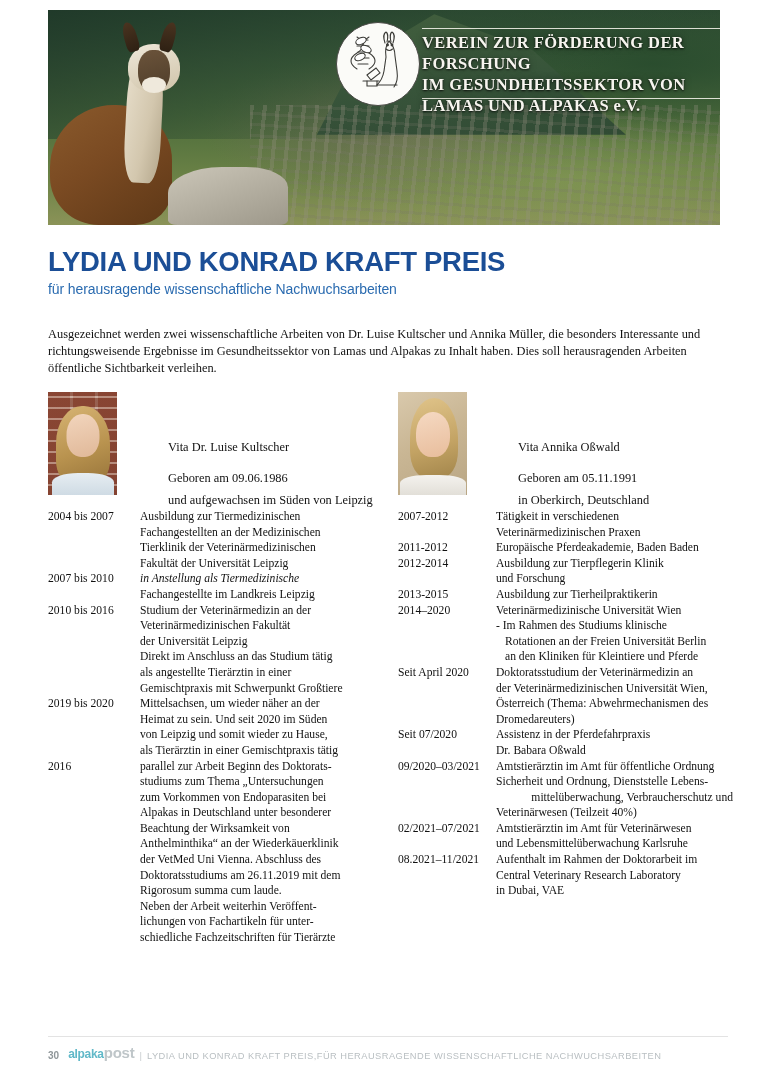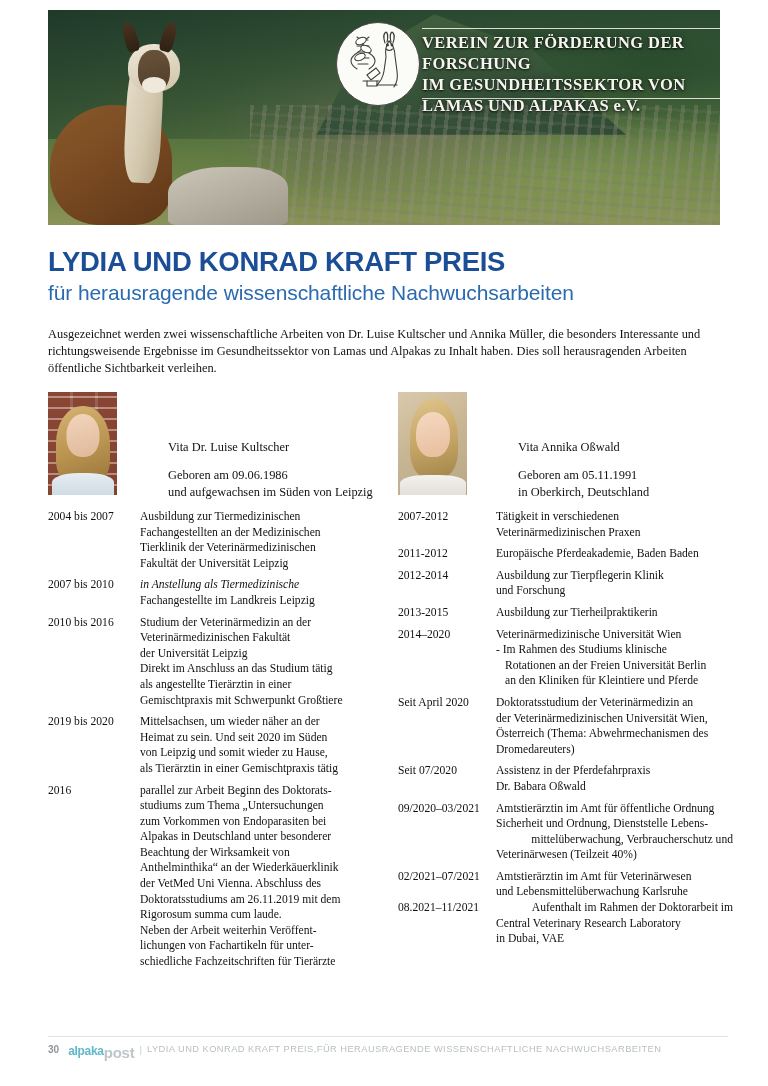--- a/index.html
+++ b/index.html
@@ -169,21 +169,21 @@
     font-weight: bold;
     font-size: 27.5px;
     letter-spacing: -0.3px;
     color: #1b4e96;
   }
   .title-sub {
     position: absolute;
     left: 48px;
     top: 281px;
     font-family: "Liberation Sans", sans-serif;
-    font-size: 21px;
+    font-size: 14px;
     color: #2a6bb0;
     letter-spacing: -0.1px;
   }
 
   
   .intro {
     position: absolute;
     left: 48px;
     top: 314px;
     width: 680px;
@@ -265,33 +265,33 @@
     left: 120px;
     top: 48px;
     font-size: 12.4px;
     color: #111;
   }
   .vita-born {
     position: absolute;
     left: 120px;
     top: 75px;
     font-size: 12.4px;
-    line-height: 17px;
+    line-height: 22px;
     color: #111;
   }
 
   
   .cv { position: relative; margin-top: 12px; }
   .cv-row {
     display: flex;
     font-size: 11.6px;
     line-height: 15.6px;
     color: #111;
   }
-  .cv-row + .cv-row { margin-top: 6px; }
+  .cv-row + .cv-row { margin-top: 0; }
   .cv-row.tight + .cv-row.tight { margin-top: 0; }
   .cv-date {
     flex: 0 0 auto;
     white-space: nowrap;
   }
   .cv-left .cv-date  { width: 92px; }
   .cv-right .cv-date { width: 98px; }
   .cv-desc { flex: 1 1 auto; }
   .cv-desc .ind { padding-left: 9px; display: block; }
 
@@ -302,21 +302,21 @@
     top: 1036px;
     width: 680px;
     height: 1px;
     background: #e3e3e3;
   }
   .footer {
     position: absolute;
     left: 48px;
     top: 1044px;
     display: flex;
-    align-items: flex-start;
+    align-items: flex-end;
     font-family: "Liberation Sans", sans-serif;
   }
   .pg-num {
     font-size: 10px;
     font-weight: bold;
     color: #8f9699;
     margin-right: 9px;
   }
   .brand-a {
     font-size: 12px;
@@ -543,21 +543,21 @@
       <div class="cv-row tight">
         <div class="cv-date">02/2021–07/2021</div>
         <div class="cv-desc">
           <span class="" style="display: block;">Amtstierärztin im Amt für Veterinärwesen</span>
           <span class="" style="display: block;">und Lebensmittelüberwachung Karlsruhe</span>
         </div>
       </div>
       <div class="cv-row tight">
         <div class="cv-date">08.2021–11/2021</div>
         <div class="cv-desc">
-          <span class="" style="display: block; text-align: right;">Aufenthalt im Rahmen der Doktorarbeit im</span>
+          <span class="" style="display: block;">Aufenthalt im Rahmen der Doktorarbeit im</span>
           <span class="" style="display: block;">Central Veterinary Research Laboratory</span>
           <span class="" style="display: block;">in Dubai, VAE</span>
         </div>
       </div>
     </div>
 </div>
 
 <div class="footer-rule"></div>
 <div class="footer">
   <span class="pg-num">30</span>

